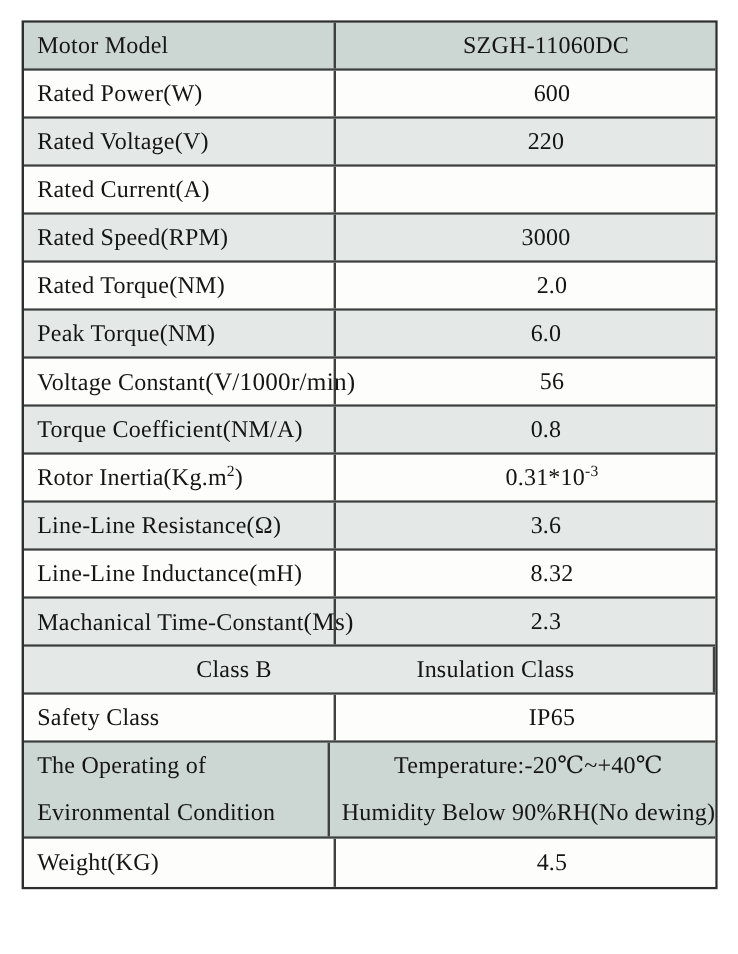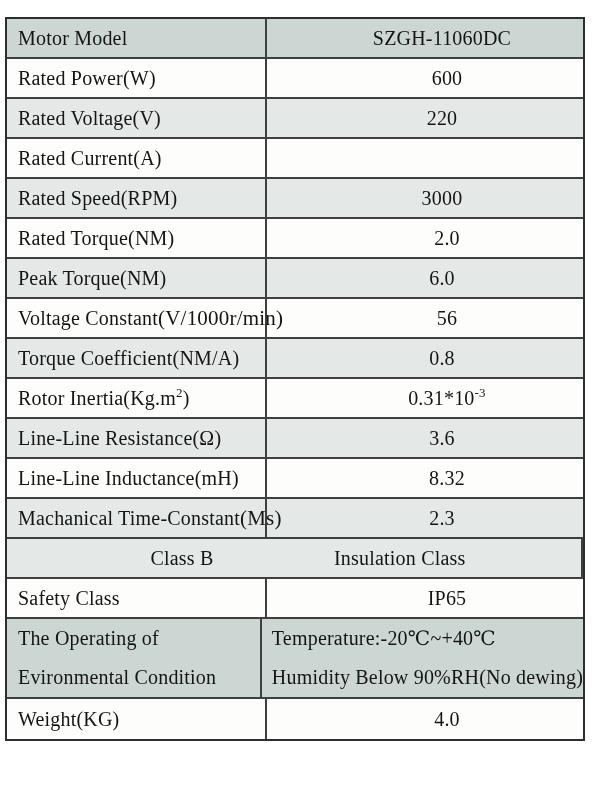--- a/index.html
+++ b/index.html
@@ -11,21 +11,21 @@
     position: relative;
     width: 615px;
     height: 795px;
     background: #ffffff;
     font-family: "Liberation Serif", "DejaVu Serif", serif;
     color: #151515;
     overflow: hidden;
   }
   .spec-table {
     position: absolute;
-    left: 5px;
+    left: 18px;
     top: 17px;
     width: 580px;
     box-sizing: border-box;
     border: 2px solid #2d2f2e;
     background: #ffffff;
   }
   .trow {
     display: flex;
     height: 40px;
     box-sizing: border-box;
@@ -47,21 +47,21 @@
     width: 260px;
     border-right: 2px solid #3d403f;
     padding-left: 11px;
     text-align: left;
   }
   .cell.value {
     flex: 1;
     text-align: center;
   }
   .cell.value.left {
-    text-align: left;
+    text-align: center;
     padding-left: 10px;
   }
   .line {
     font-size: 20px;
     line-height: 24px;
     white-space: nowrap;
     letter-spacing: 0.2px;
   }
   .tall .line {
     height: 39px;
@@ -206,17 +206,17 @@
         <div class="cell value left">
           <div class="line"><span>Temperature:-20℃~+40℃</span></div>
           <div class="line"><span>Humidity Below 90%RH(No dewing)</span></div>
         </div>
       </div>
       <div class="trow white">
         <div class="cell label">
           <div class="line"><span>Weight(KG)</span></div>
         </div>
         <div class="cell value">
-          <div class="line"><span>4.0</span></div>
+          <div class="line"><span>4.5</span></div>
         </div>
       </div>
     </div>
 </div>
 
 </body></html>

